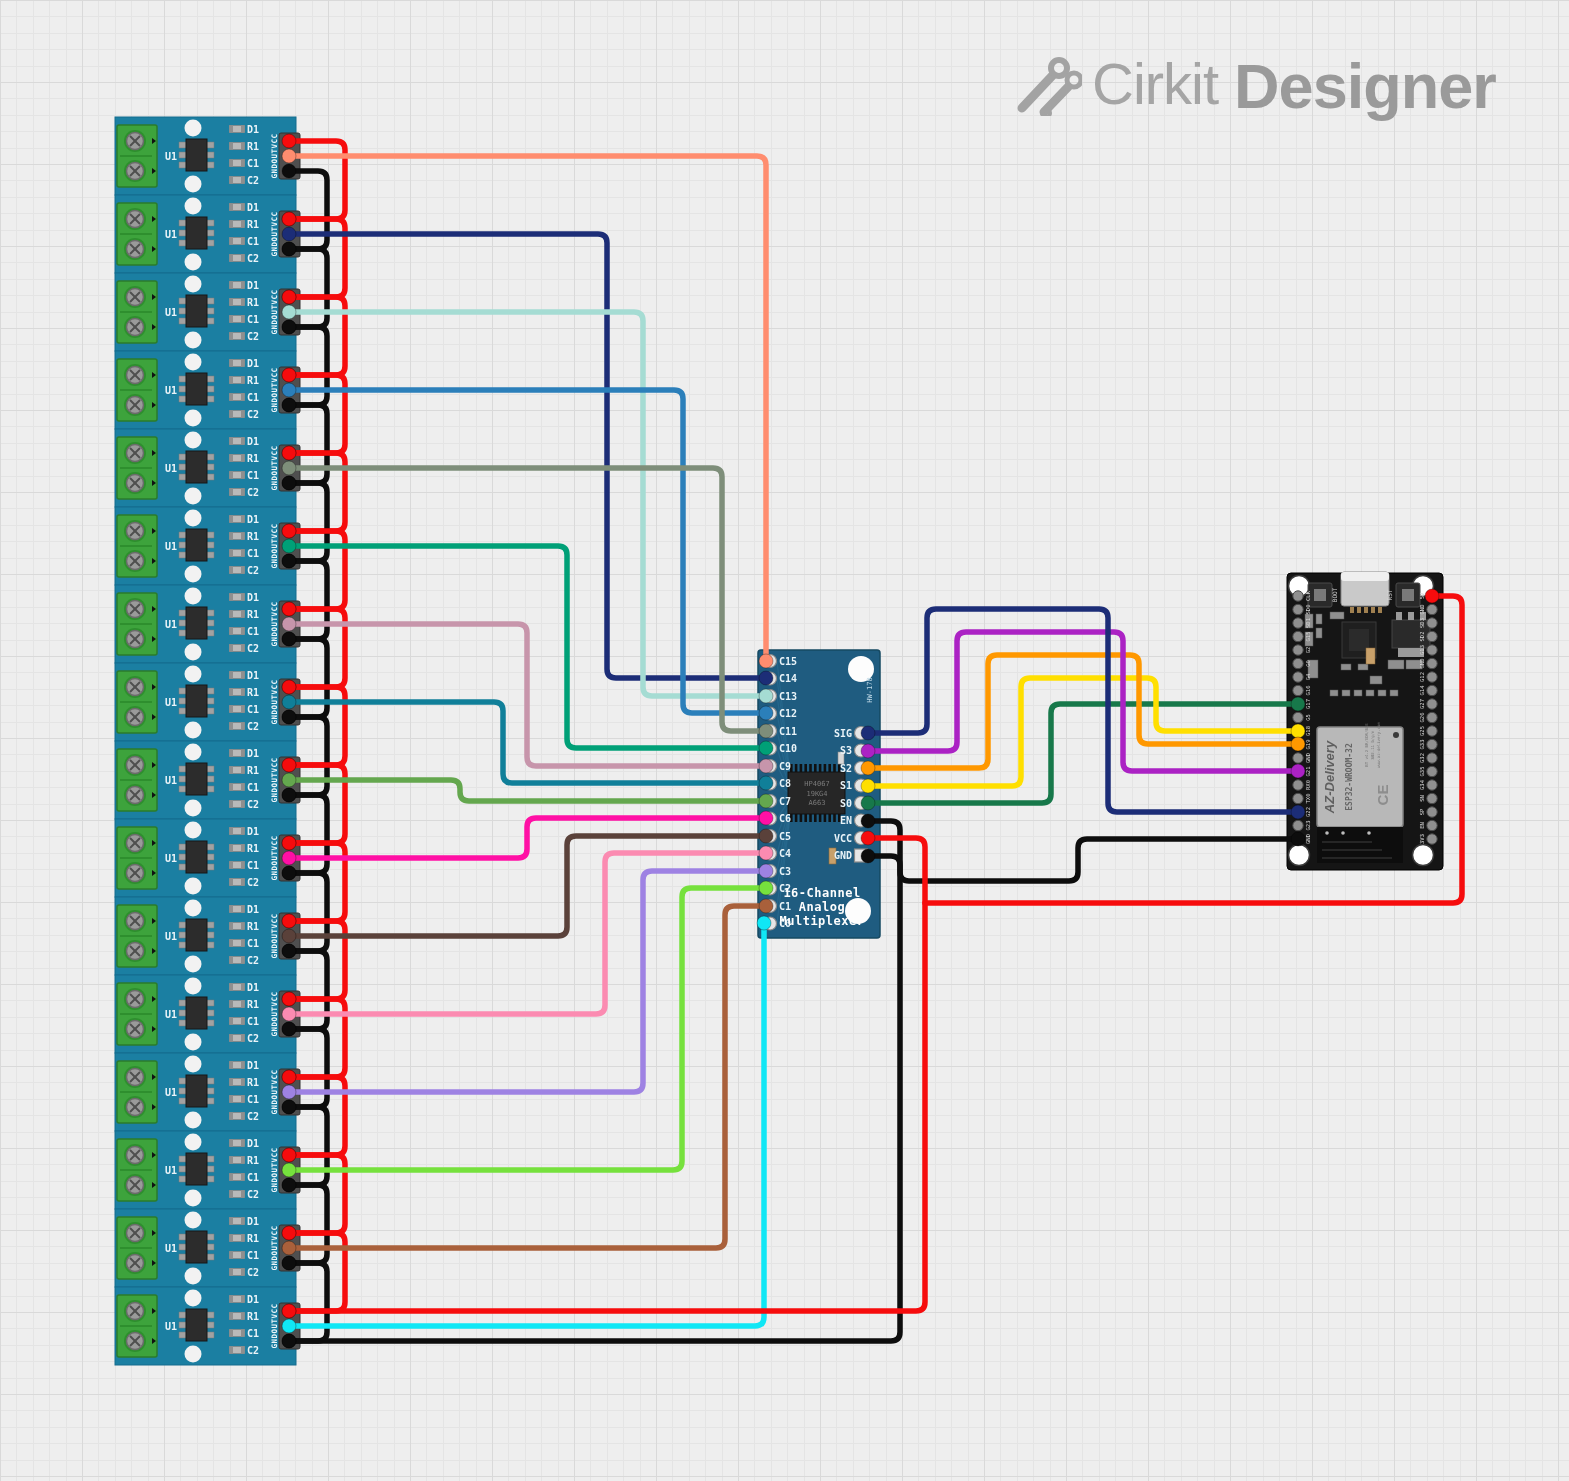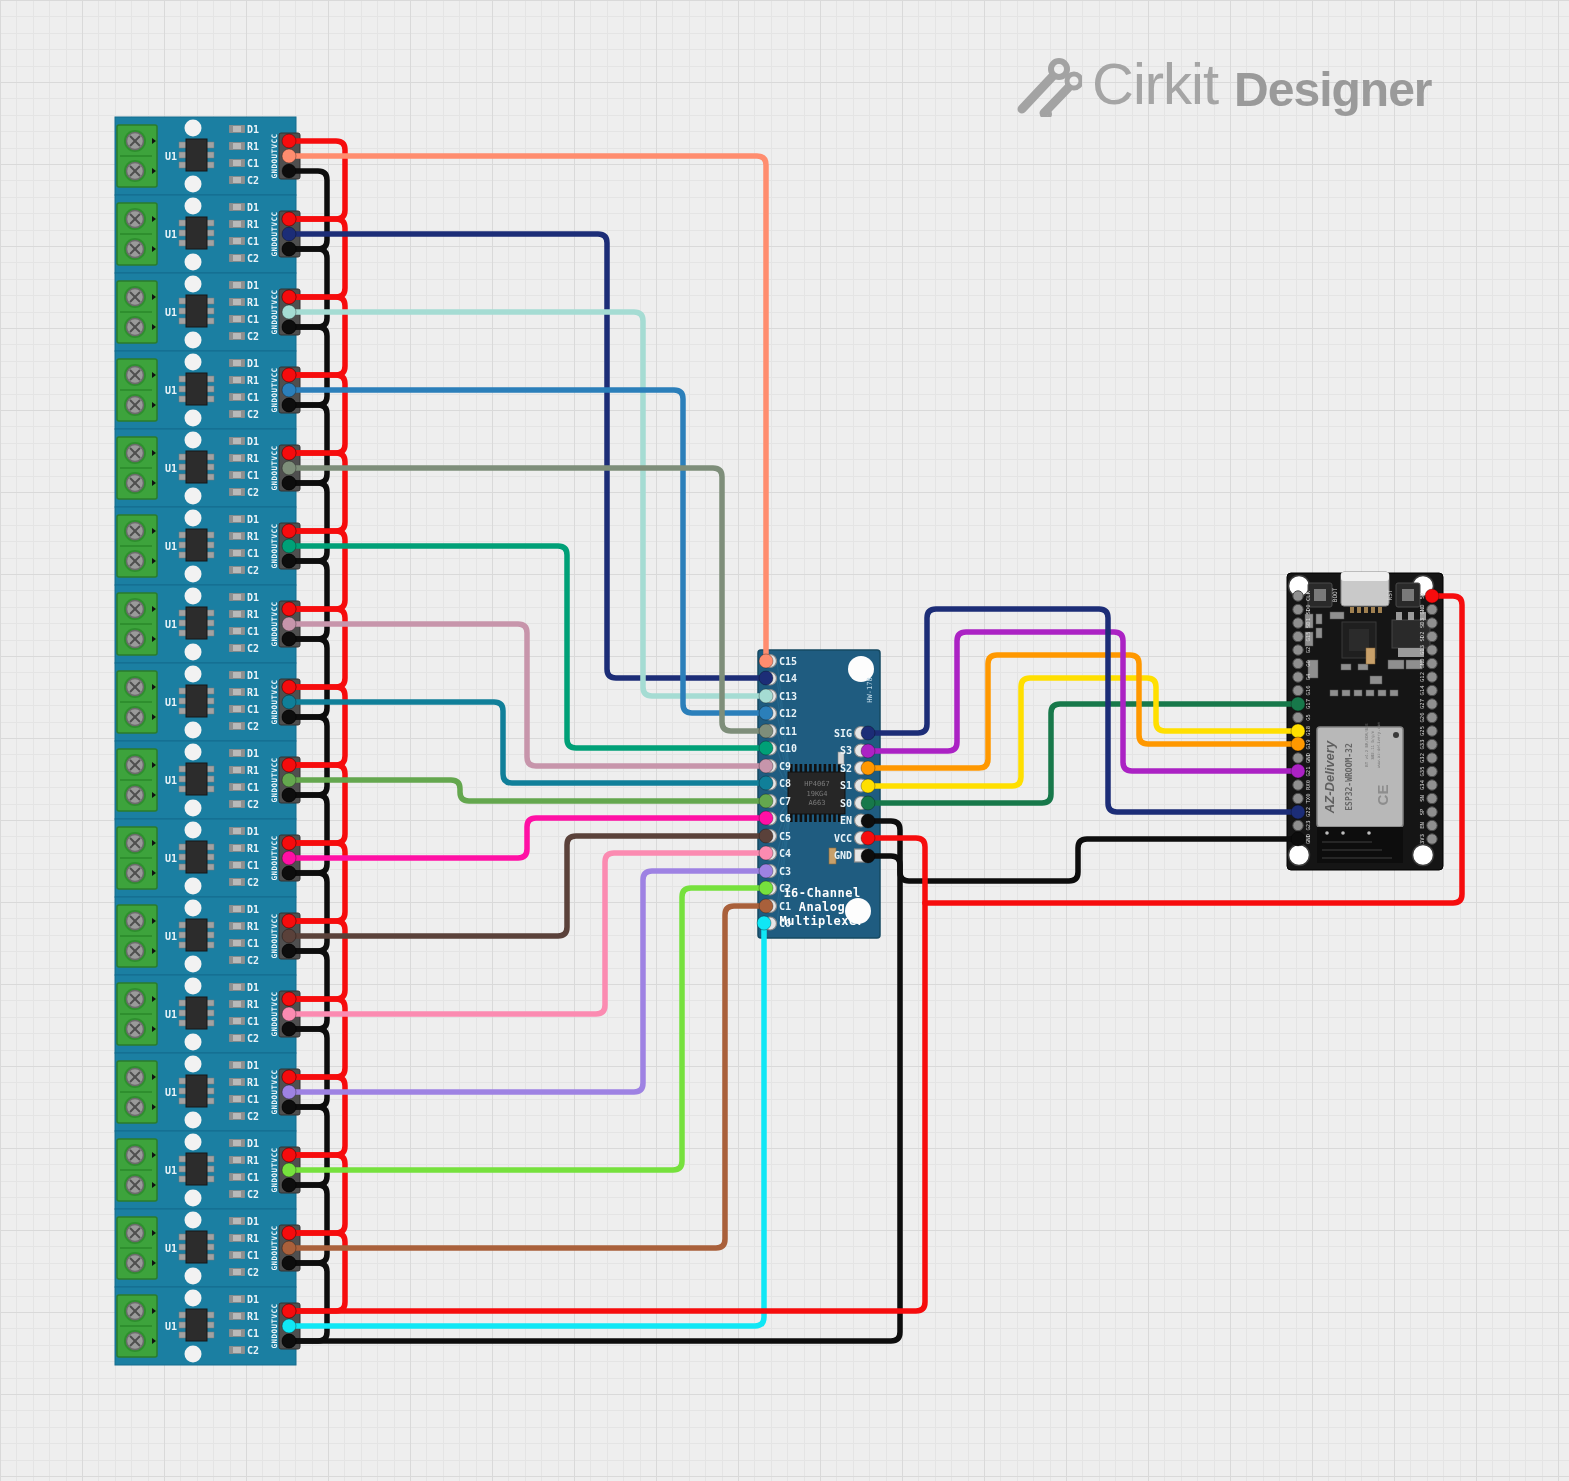--- a/index.html
+++ b/index.html
@@ -5,24 +5,24 @@
   html,body{margin:0;padding:0;background:#ededed;font-family:"DejaVu Sans Mono",monospace;}
   #canvas{position:relative;width:1569px;height:1481px;overflow:hidden;
     background-color:#eeeeee;
     background-image:
       repeating-linear-gradient(to right, #d9d9d9 0 1px, transparent 1px 82px),
       repeating-linear-gradient(to bottom, #d9d9d9 0 1px, transparent 1px 82px),
       repeating-linear-gradient(to right, #e4e4e4 0 1px, transparent 1px 16.4px),
       repeating-linear-gradient(to bottom, #e4e4e4 0 1px, transparent 1px 16.4px);
   }
   #scene{position:absolute;left:0;top:0;}
-  #logo{position:absolute;left:1016px;top:50px;display:flex;align-items:flex-end;gap:10px;
+  #logo{position:absolute;left:1016px;top:50px;display:flex;align-items:flex-start;gap:10px;
     color:#a3a3a3;font-family:"Liberation Sans",sans-serif;user-select:none;}
   #logo .light{font-size:58px;font-weight:500;letter-spacing:-1px;color:#a5a5a5;}
-  #logo .bold{font-size:48px;font-weight:800;letter-spacing:-1px;color:#9a9a9a;margin-left:6px;}
+  #logo .bold{font-size:63px;font-weight:800;letter-spacing:-1px;color:#9a9a9a;margin-left:6px;}
   text{user-select:none;}
 </style>
 </head>
 <body>
 
 <div id="canvas">
   <svg id="scene" width="1569" height="1481" viewBox="0 0 1569 1481">
       <g>
         <rect x="115" y="117" width="181" height="78" fill="#1b7fa2" stroke="#156d8e" stroke-width="1"></rect>
         <g>

